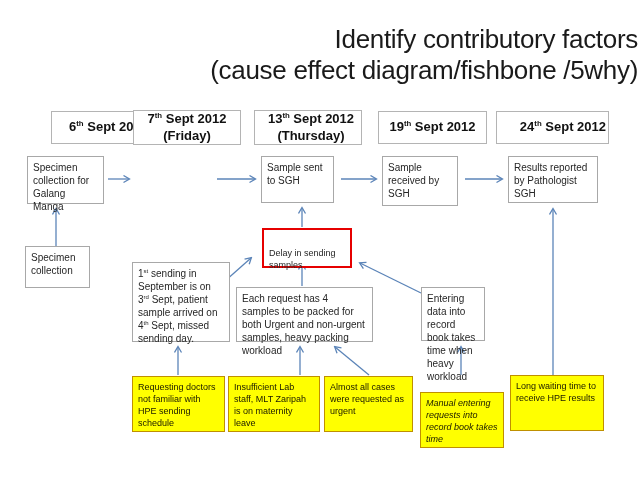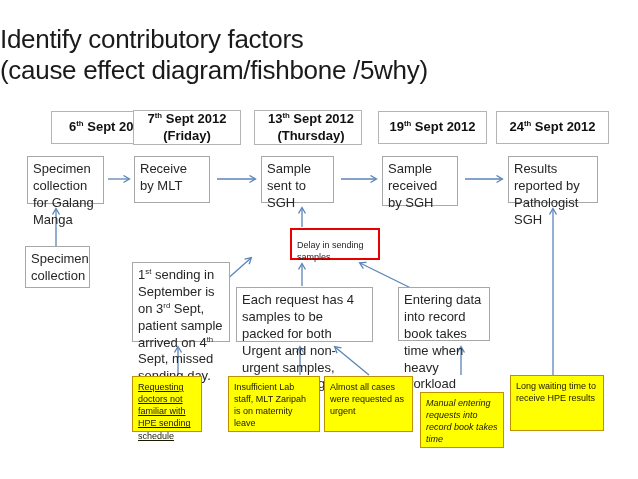--- a/index.html
+++ b/index.html
@@ -1,41 +1,40 @@
 <!DOCTYPE html>
 <html><head>
 <meta charset="utf-8">
 <style>
   html,body { margin:0; padding:0; background:#ffffff; }
   .slide {
     position:relative; width:638px; height:479px; background:#ffffff;
     font-family:"Liberation Sans", sans-serif; color:#1f1f1f; overflow:hidden;
   }
   .title {
-    position:absolute; left:0; right:0; top:24px; text-align:left;
+    position:absolute; left:0; right:0; top:24px; text-align:right;
     font-size:26px; line-height:1.2; color:#1a1a1a; letter-spacing:-0.3px;
   }
   .arrows { position:absolute; left:0; top:0; width:638px; height:479px; pointer-events:none; }
   .box {
     position:absolute; box-sizing:border-box; background:#ffffff;
-    border:1px solid #a8a8a8; padding:4px 5px; font-size:13px; line-height:1.3;
+    border:1px solid #a8a8a8; padding:4px 5px; font-size:10px; line-height:1.3;
     color:#262626; text-align:left;
   }
   .datebox {
     position:absolute; box-sizing:border-box; background:#ffffff;
     border:1px solid #b4b4b4; font-weight:bold; font-size:13px; line-height:1.25;
     color:#111; display:flex; flex-direction:column; justify-content:center;
     align-items:center; text-align:center; padding:1px 2px;
   }
   .datebox .dl2:empty { display:none; }
   .redbox {
     position:absolute; box-sizing:border-box; background:#ffffff;
-    border:2.5px solid #e60000; padding:10px 5px; font-size:9px; line-height:1.3;
+    border:2.5px solid #e60000; padding:18px 5px; font-size:9px; line-height:1.3;
     color:#262626;
-    margin-left:28px;
   }
   .ybox {
     position:absolute; box-sizing:border-box; background:#ffff00;
     border:1px solid #bf9000; padding:4px 5px; font-size:9px; line-height:1.35;
     color:#1a1a00;
   }
   sup { font-size:0.6em; line-height:0; vertical-align:super; }
 </style>
 </head>
 <body>
@@ -80,37 +79,36 @@
     <div class="dl2">(Friday)</div>
   </div>
   <div class="datebox" style="left:254px;top:110px;width:108px;height:35px;padding-left:8px;">
     <div class="dl1"><span>13</span><sup>th</sup><span> Sept 2012</span></div>
     <div class="dl2">(Thursday)</div>
   </div>
   <div class="datebox" style="left:378px;top:111px;width:109px;height:33px;">
     <div class="dl1"><span>19</span><sup>th</sup><span> Sept 2012</span></div>
 
   </div>
-  <div class="datebox" style="left:496px;top:111px;width:113px;height:33px;">
+  <div class="datebox" style="left:496px;top:111px;width:113px;height:33px;align-items:flex-end;">
     <div class="dl1"><span>24</span><sup>th</sup><span> Sept 2012</span></div>
 
   </div>
 
   <div class="box" style="left:27px;top:156px;width:77px;height:48px;">Specimen collection for Galang Manga</div>
-  <div class="box" style="left:134px;top:156px;width:76px;height:47px;">Receive by MLT</div>
   <div class="box" style="left:261px;top:156px;width:73px;height:47px;">Sample sent to SGH</div>
   <div class="box" style="left:382px;top:156px;width:76px;height:50px;">Sample received by SGH</div>
   <div class="box" style="left:508px;top:156px;width:90px;height:47px;">Results reported by Pathologist SGH</div>
 
   <div class="redbox" style="left:262px;top:228px;width:90px;height:32px;">Delay in sending samples</div>
 
   <div class="box" style="left:25px;top:246px;width:65px;height:42px;">Specimen collection</div>
   <div class="box" style="left:132px;top:262px;width:98px;height:80px;"><span>1</span><sup>st</sup><span> sending in September is on 3</span><sup>rd</sup><span> Sept, patient sample arrived on 4</span><sup>th</sup><span> Sept, missed sending day.</span></div>
   <div class="box" style="left:236px;top:287px;width:137px;height:55px;">Each request has 4 samples to be packed for both Urgent and non-urgent samples, heavy packing workload</div>
-  <div class="box" style="left:398px;top:287px;width:92px;height:54px;">Entering data into record book takes time when heavy workload</div>
+  <div class="box" style="left:421px;top:287px;width:64px;height:54px;">Entering data into record book takes time when heavy workload</div>
 
-  <div class="ybox" style="left:132px;top:376px;width:70px;height:56px;text-decoration:underline;">Requesting doctors not familiar with HPE sending schedule</div>
+  <div class="ybox" style="left:132px;top:376px;width:93px;height:56px;">Requesting doctors not familiar with HPE sending schedule</div>
   <div class="ybox" style="left:228px;top:376px;width:92px;height:56px;">Insufficient Lab staff, MLT Zaripah is on maternity leave</div>
   <div class="ybox" style="left:324px;top:376px;width:89px;height:56px;">Almost all cases were requested as urgent</div>
   <div class="ybox" style="left:420px;top:392px;width:84px;height:56px;font-style:italic;">Manual entering requests into record book takes time</div>
   <div class="ybox" style="left:510px;top:375px;width:94px;height:56px;">Long waiting time to receive HPE results</div>
 
 </div>
 
 </body></html>

